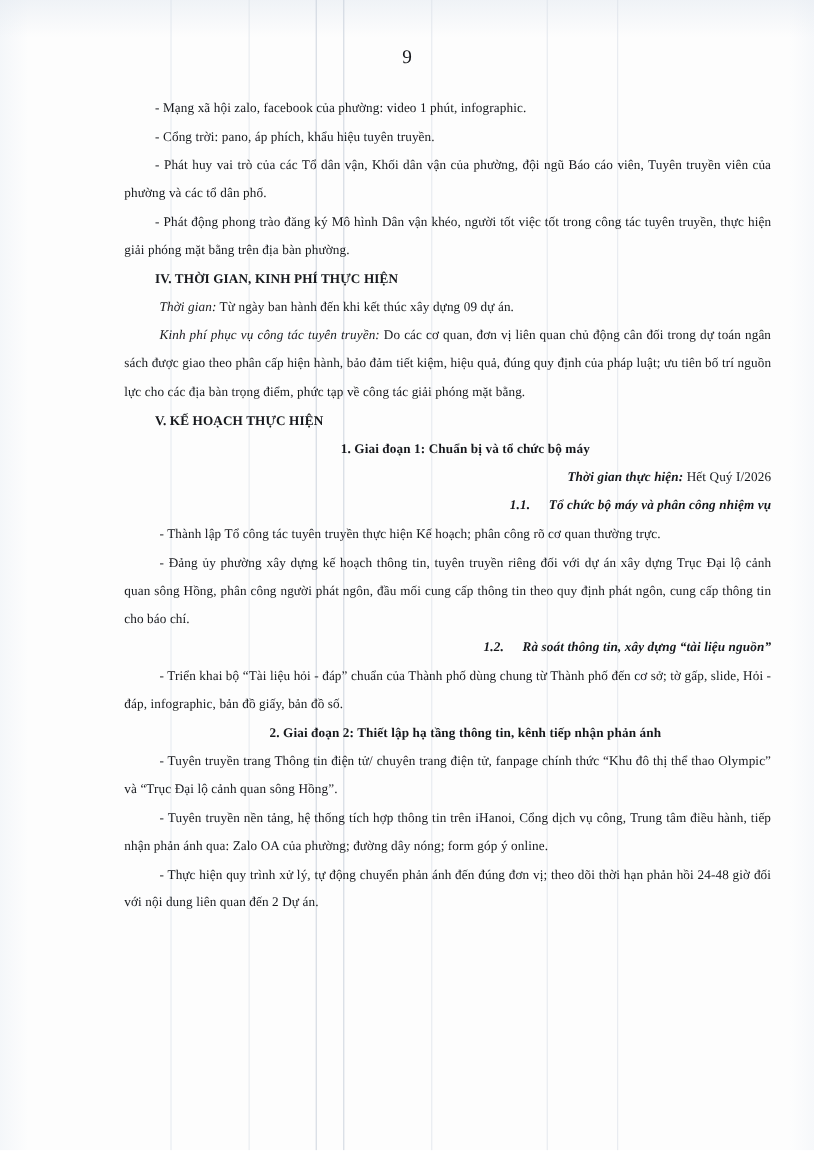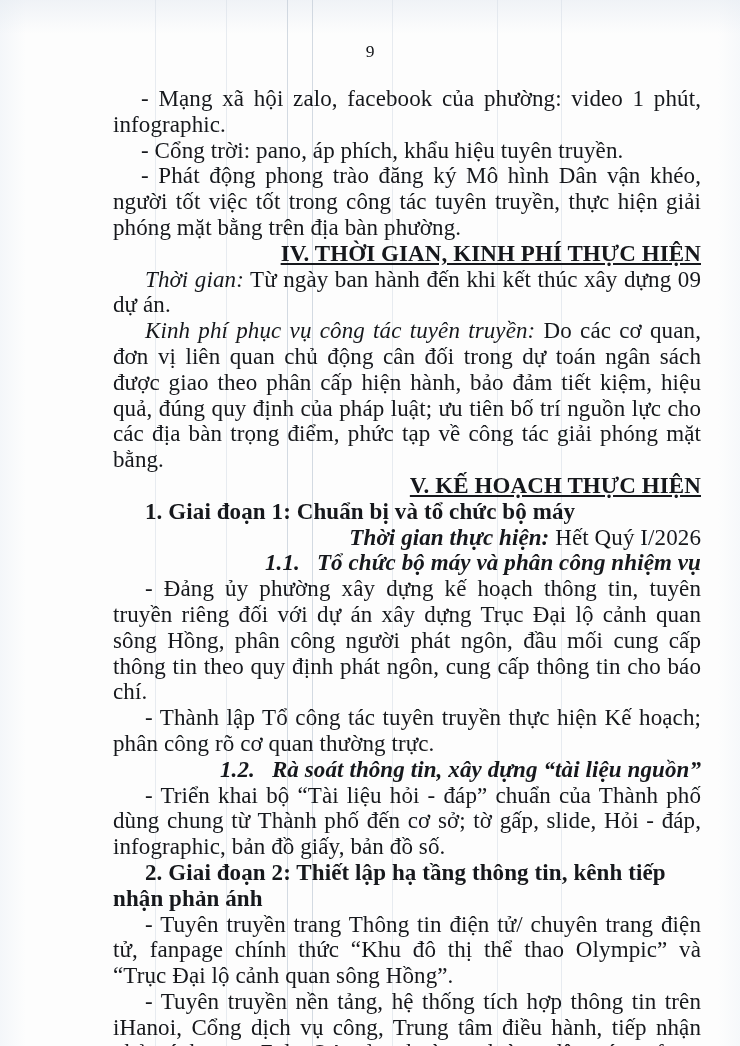--- a/index.html
+++ b/index.html
@@ -45,44 +45,43 @@
   #page-number {
     position: absolute;
     top: 41px;
     left: 0;
     width: 740px;
     text-align: center;
     font-size: 17.5px;
     color: #14161a;
   }
   .p {
-    font-size: 23px;
+    font-size: 12px;
     line-height: 25.8px;
     color: #16181c;
     text-align: justify;
     margin: 0;
     letter-spacing: 0.1px;
   }
   .indent { text-indent: 28px; }
   .indent-lg { text-indent: 32px; }
   .heading {
     font-weight: bold;
-    text-align: right;
+    text-align: left;
     text-indent: 28px;
-    text-decoration: underline;
   }
   .sub-heading {
     font-weight: bold;
     font-style: italic;
     text-align: right;
     text-indent: 28px;
   }
   .num-heading {
     font-weight: bold;
-    text-align: left;
+    text-align: center;
     text-indent: 32px;
   }
   .lbl-bi {
     font-weight: bold;
     font-style: italic;
   }
   .lbl-i { font-style: italic; }
   .tabgap { display: inline-block; width: 17px; }
   .time-line {
     text-align: right;
@@ -102,38 +101,39 @@
   <div class="scanline soft" style="left:392px"></div>
   <div class="scanline soft" style="left:497px"></div>
   <div class="scanline soft" style="left:561px"></div>
 
   <div id="page-number">9</div>
 
   <div id="content">
 
     <p class="p indent" style="margin-top:86px">- Mạng xã hội zalo, facebook của phường: video 1 phút, infographic.</p>
     <p class="p indent">- Cổng trời: pano, áp phích, khẩu hiệu tuyên truyền.</p>
+    <p class="p indent">- Phát huy vai trò của các Tổ dân vận, Khối dân vận của phường, đội ngũ Báo cáo viên, Tuyên truyền viên của phường và các tổ dân phố.</p>
     <p class="p indent">- Phát động phong trào đăng ký Mô hình Dân vận khéo, người tốt việc tốt trong công tác tuyên truyền, thực hiện giải phóng mặt bằng trên địa bàn phường.</p>
 
     <p class="p heading">IV. THỜI GIAN, KINH PHÍ THỰC HIỆN</p>
 
     <p class="p indent-lg"><span class="lbl-i">Thời gian:</span><span> Từ ngày ban hành đến khi kết thúc xây dựng 09 dự án.</span></p>
 
     <p class="p indent-lg"><span class="lbl-i">Kinh phí phục vụ công tác tuyên truyền:</span><span> Do các cơ quan, đơn vị liên quan chủ động cân đối trong dự toán ngân sách được giao theo phân cấp hiện hành, bảo đảm tiết kiệm, hiệu quả, đúng quy định của pháp luật; ưu tiên bố trí nguồn lực cho các địa bàn trọng điểm, phức tạp về công tác giải phóng mặt bằng.</span></p>
 
     <p class="p heading">V. KẾ HOẠCH THỰC HIỆN</p>
 
     <p class="p num-heading">1. Giai đoạn 1: Chuẩn bị và tổ chức bộ máy</p>
 
     <p class="p time-line"><span class="lbl-bi">Thời gian thực hiện:</span><span> Hết Quý I/2026</span></p>
 
     <p class="p sub-heading"><span>1.1.</span><span class="tabgap"></span><span>Tổ chức bộ máy và phân công nhiệm vụ</span></p>
 
+    <p class="p indent-lg">- Thành lập Tổ công tác tuyên truyền thực hiện Kế hoạch; phân công rõ cơ quan thường trực.</p>
     <p class="p indent-lg">- Đảng ủy phường xây dựng kế hoạch thông tin, tuyên truyền riêng đối với dự án xây dựng Trục Đại lộ cảnh quan sông Hồng, phân công người phát ngôn, đầu mối cung cấp thông tin theo quy định phát ngôn, cung cấp thông tin cho báo chí.</p>
-    <p class="p indent-lg">- Thành lập Tổ công tác tuyên truyền thực hiện Kế hoạch; phân công rõ cơ quan thường trực.</p>
 
     <p class="p sub-heading"><span>1.2.</span><span class="tabgap"></span><span>Rà soát thông tin, xây dựng “tài liệu nguồn”</span></p>
 
     <p class="p indent-lg">- Triển khai bộ “Tài liệu hỏi - đáp” chuẩn của Thành phố dùng chung từ Thành phố đến cơ sở; tờ gấp, slide, Hỏi - đáp, infographic, bản đồ giấy, bản đồ số.</p>
 
     <p class="p num-heading">2. Giai đoạn 2: Thiết lập hạ tầng thông tin, kênh tiếp nhận phản ánh</p>
 
 
     <p class="p indent-lg">- Tuyên truyền trang Thông tin điện tử/ chuyên trang điện tử, fanpage chính thức “Khu đô thị thể thao Olympic” và “Trục Đại lộ cảnh quan sông Hồng”.</p>
     <p class="p indent-lg">- Tuyên truyền nền tảng, hệ thống tích hợp thông tin trên iHanoi, Cổng dịch vụ công, Trung tâm điều hành, tiếp nhận phản ánh qua: Zalo OA của phường; đường dây nóng; form góp ý online.</p>

